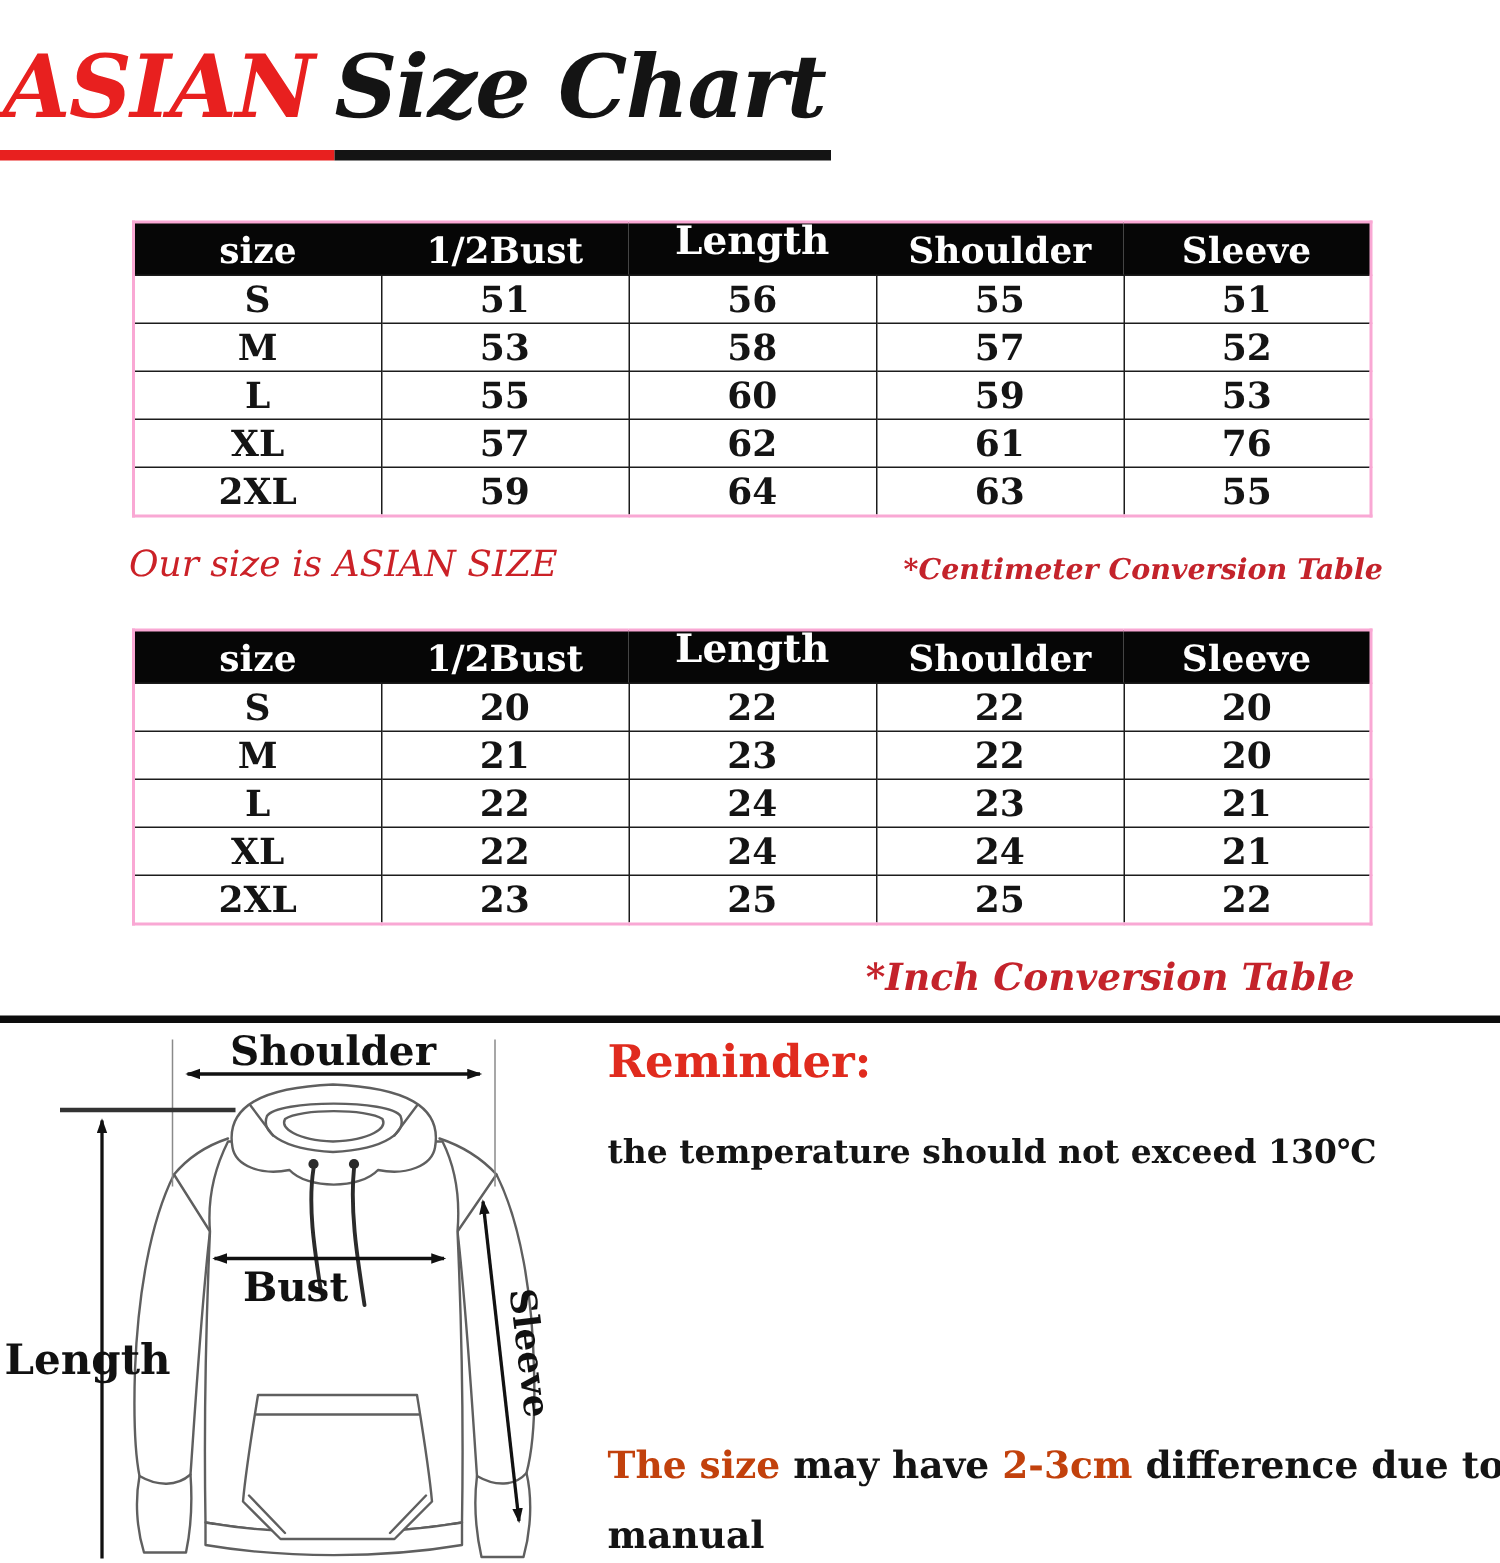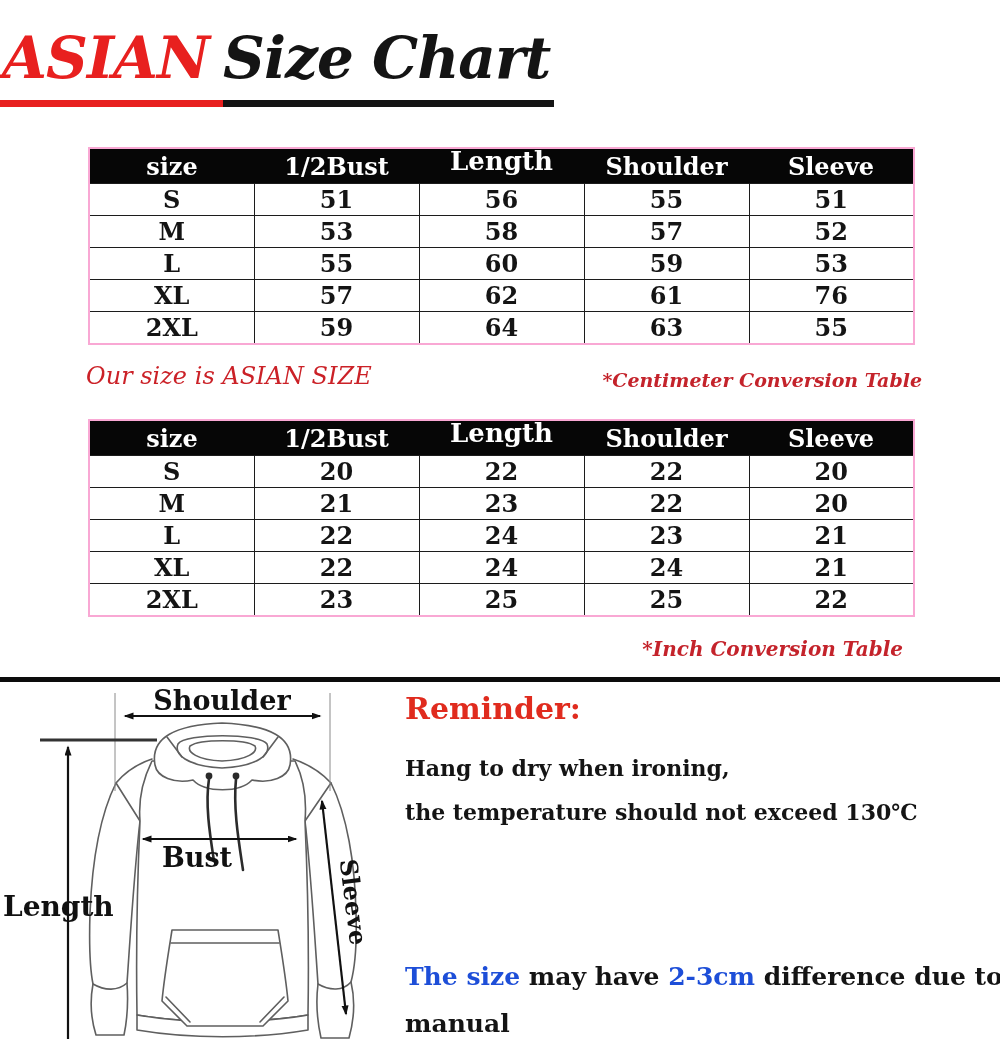--- a/index.html
+++ b/index.html
@@ -18,36 +18,36 @@
   .size-table.cm{top:147px;}
   .size-table.inch{top:419px;}
   .size-table th{background:#060606;color:#fff;font-weight:bold;font-size:24px;height:34px;
     padding:0;text-align:center;border:none;}
   .size-table th .raised{position:relative;top:-5px;font-size:26px;}
   .size-table td{border:1.5px solid #1c1c1c;text-align:center;font-size:24px;font-weight:bold;
     height:31px;padding:0;color:#141414;}
   
   .caption{position:absolute;font-style:italic;font-weight:bold;color:#c4232b;white-space:nowrap;margin-top:21px;}
   .caption-cm{top:348px;right:78px;font-size:19px;}
-  .caption-inch{top:616px;right:97px;font-size:20px;}
+  .caption-inch{top:616px;right:97px;font-size:25px;}
   .our-size{position:absolute;left:86px;top:362px;font-size:24px;font-style:italic;
     font-weight:normal;color:#cb2127;white-space:nowrap;}
   
   .divider{position:absolute;left:0;top:677px;width:1000px;height:5px;background:#0c0c0c;}
   
   .diagram{position:absolute;left:0;top:683px;width:400px;height:359px;}
   .diagram text{font-family:"DejaVu Serif","Liberation Serif",serif;font-weight:bold;fill:#111;}
   
   .reminder-heading{position:absolute;left:405px;top:691px;font-size:30px;font-weight:bold;
     color:#e02b1e;white-space:nowrap;text-align:right;}
   .care-list{position:absolute;left:405px;top:746px;width:595px;}
   .care-line{font-size:22px;font-weight:bold;height:44px;line-height:44px;color:#141414;white-space:nowrap;}
   .measure-note{position:absolute;left:405px;top:953px;width:600px;font-size:25px;
     font-weight:bold;line-height:47px;color:#141414;}
-  .measure-note .red{color:#1d4ed8;margin-top:36px;}
+  .measure-note .red{color:#c2410c;margin-top:36px;}
 </style>
 </head>
 <body>
 
 <div class="title-wrap">
   <span class="title-red">ASIAN</span><span class="title-black">Size Chart</span>
 </div>
 
 <table class="size-table cm">
   <thead>
@@ -206,17 +206,16 @@
   </g>
 
   <text x="222" y="27" font-size="27" text-anchor="middle">Shoulder</text>
   <text x="3" y="233" font-size="28">Length</text>
   <text x="197" y="184" font-size="27" text-anchor="middle">Bust</text>
   <text transform="translate(345,220) rotate(83)" font-size="24" text-anchor="middle">Sleeve</text>
 </svg>
 
 <div class="reminder-heading">Reminder:</div>
 <div class="care-list">
-  <div class="care-line">Hang to dry when ironing,</div>
   <div class="care-line">the temperature should not exceed 130℃</div>
 </div>
 
 <div class="measure-note"><span class="red">The size</span><span> may have </span><span class="red">2-3cm</span><span> difference due to manual</span><br></div>
 
 </body></html>

